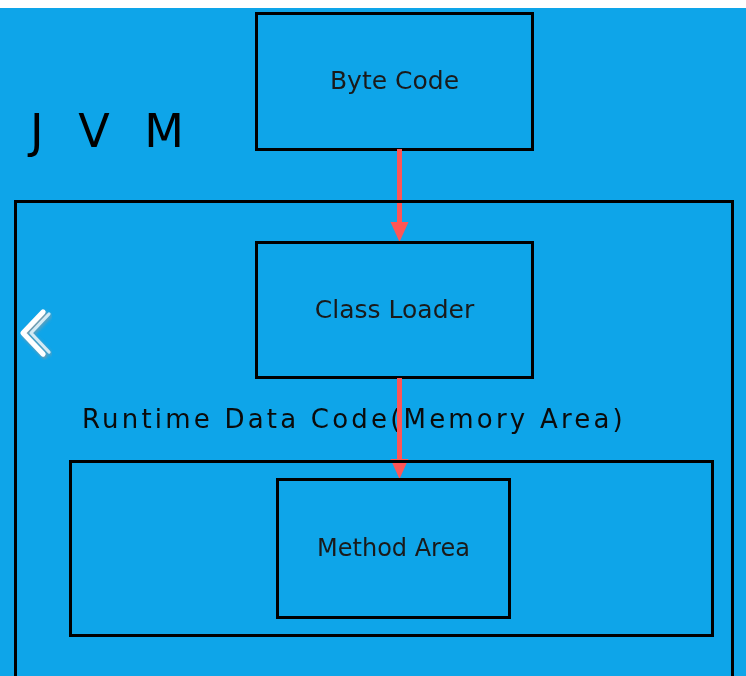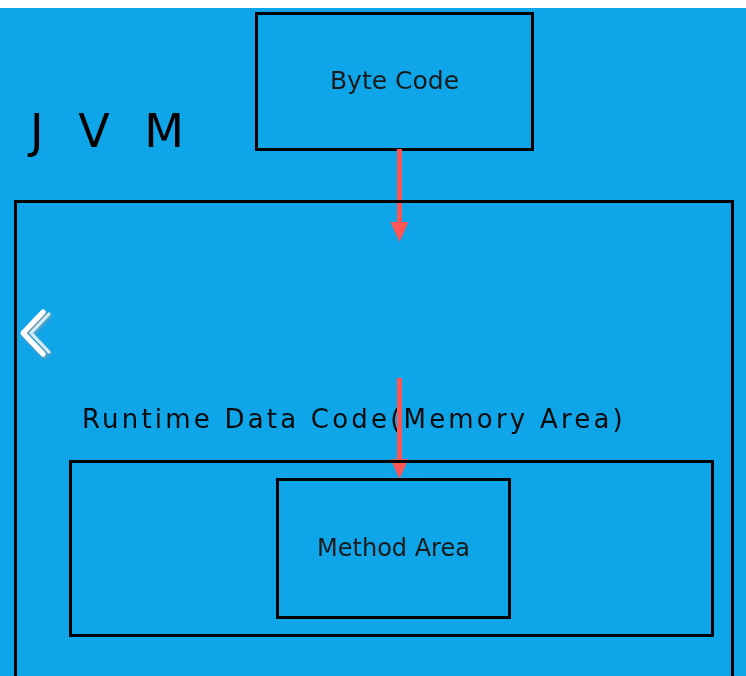--- a/index.html
+++ b/index.html
@@ -140,20 +140,23 @@
       <filter id="chev-shadow" x="-50%" y="-50%" width="220%" height="220%">
         <feDropShadow dx="1.4" dy="1.8" stdDeviation="1.6" flood-color="#9a9a9a" flood-opacity="0.85"></feDropShadow>
       </filter>
     </defs>
     <g filter="url(#chev-shadow)">
       <polyline points="27,6 7,27 27,48" fill="none" stroke="#ffffff" stroke-width="5.2" stroke-linecap="round" stroke-linejoin="round"></polyline>
       <polyline points="33,8 15,27 33,46" fill="none" stroke="#ffffff" stroke-width="3.2" stroke-linecap="round" stroke-linejoin="round" opacity="0.75"></polyline>
     </g>
   </svg>
 
+  <div class="box" id="class-loader-box">
+    <span>Class Loader</span>
+  </div>
 
   <div class="free-label" id="runtime-area-label">Runtime Data Code(Memory Area)</div>
 
   <svg class="arrow" id="arrow-classloader-methodarea" style="left:380px; top:368px; width:40px; height:107px;" viewBox="0 0 40 107">
     <line x1="19.5" y1="2" x2="19.5" y2="88" stroke="#ff5555" stroke-width="5"></line>
     <polygon points="19.5,103 10.5,83 28.5,83" fill="#ff5555"></polygon>
   </svg>
 
   <div class="box" id="runtime-area-box"></div>
 

